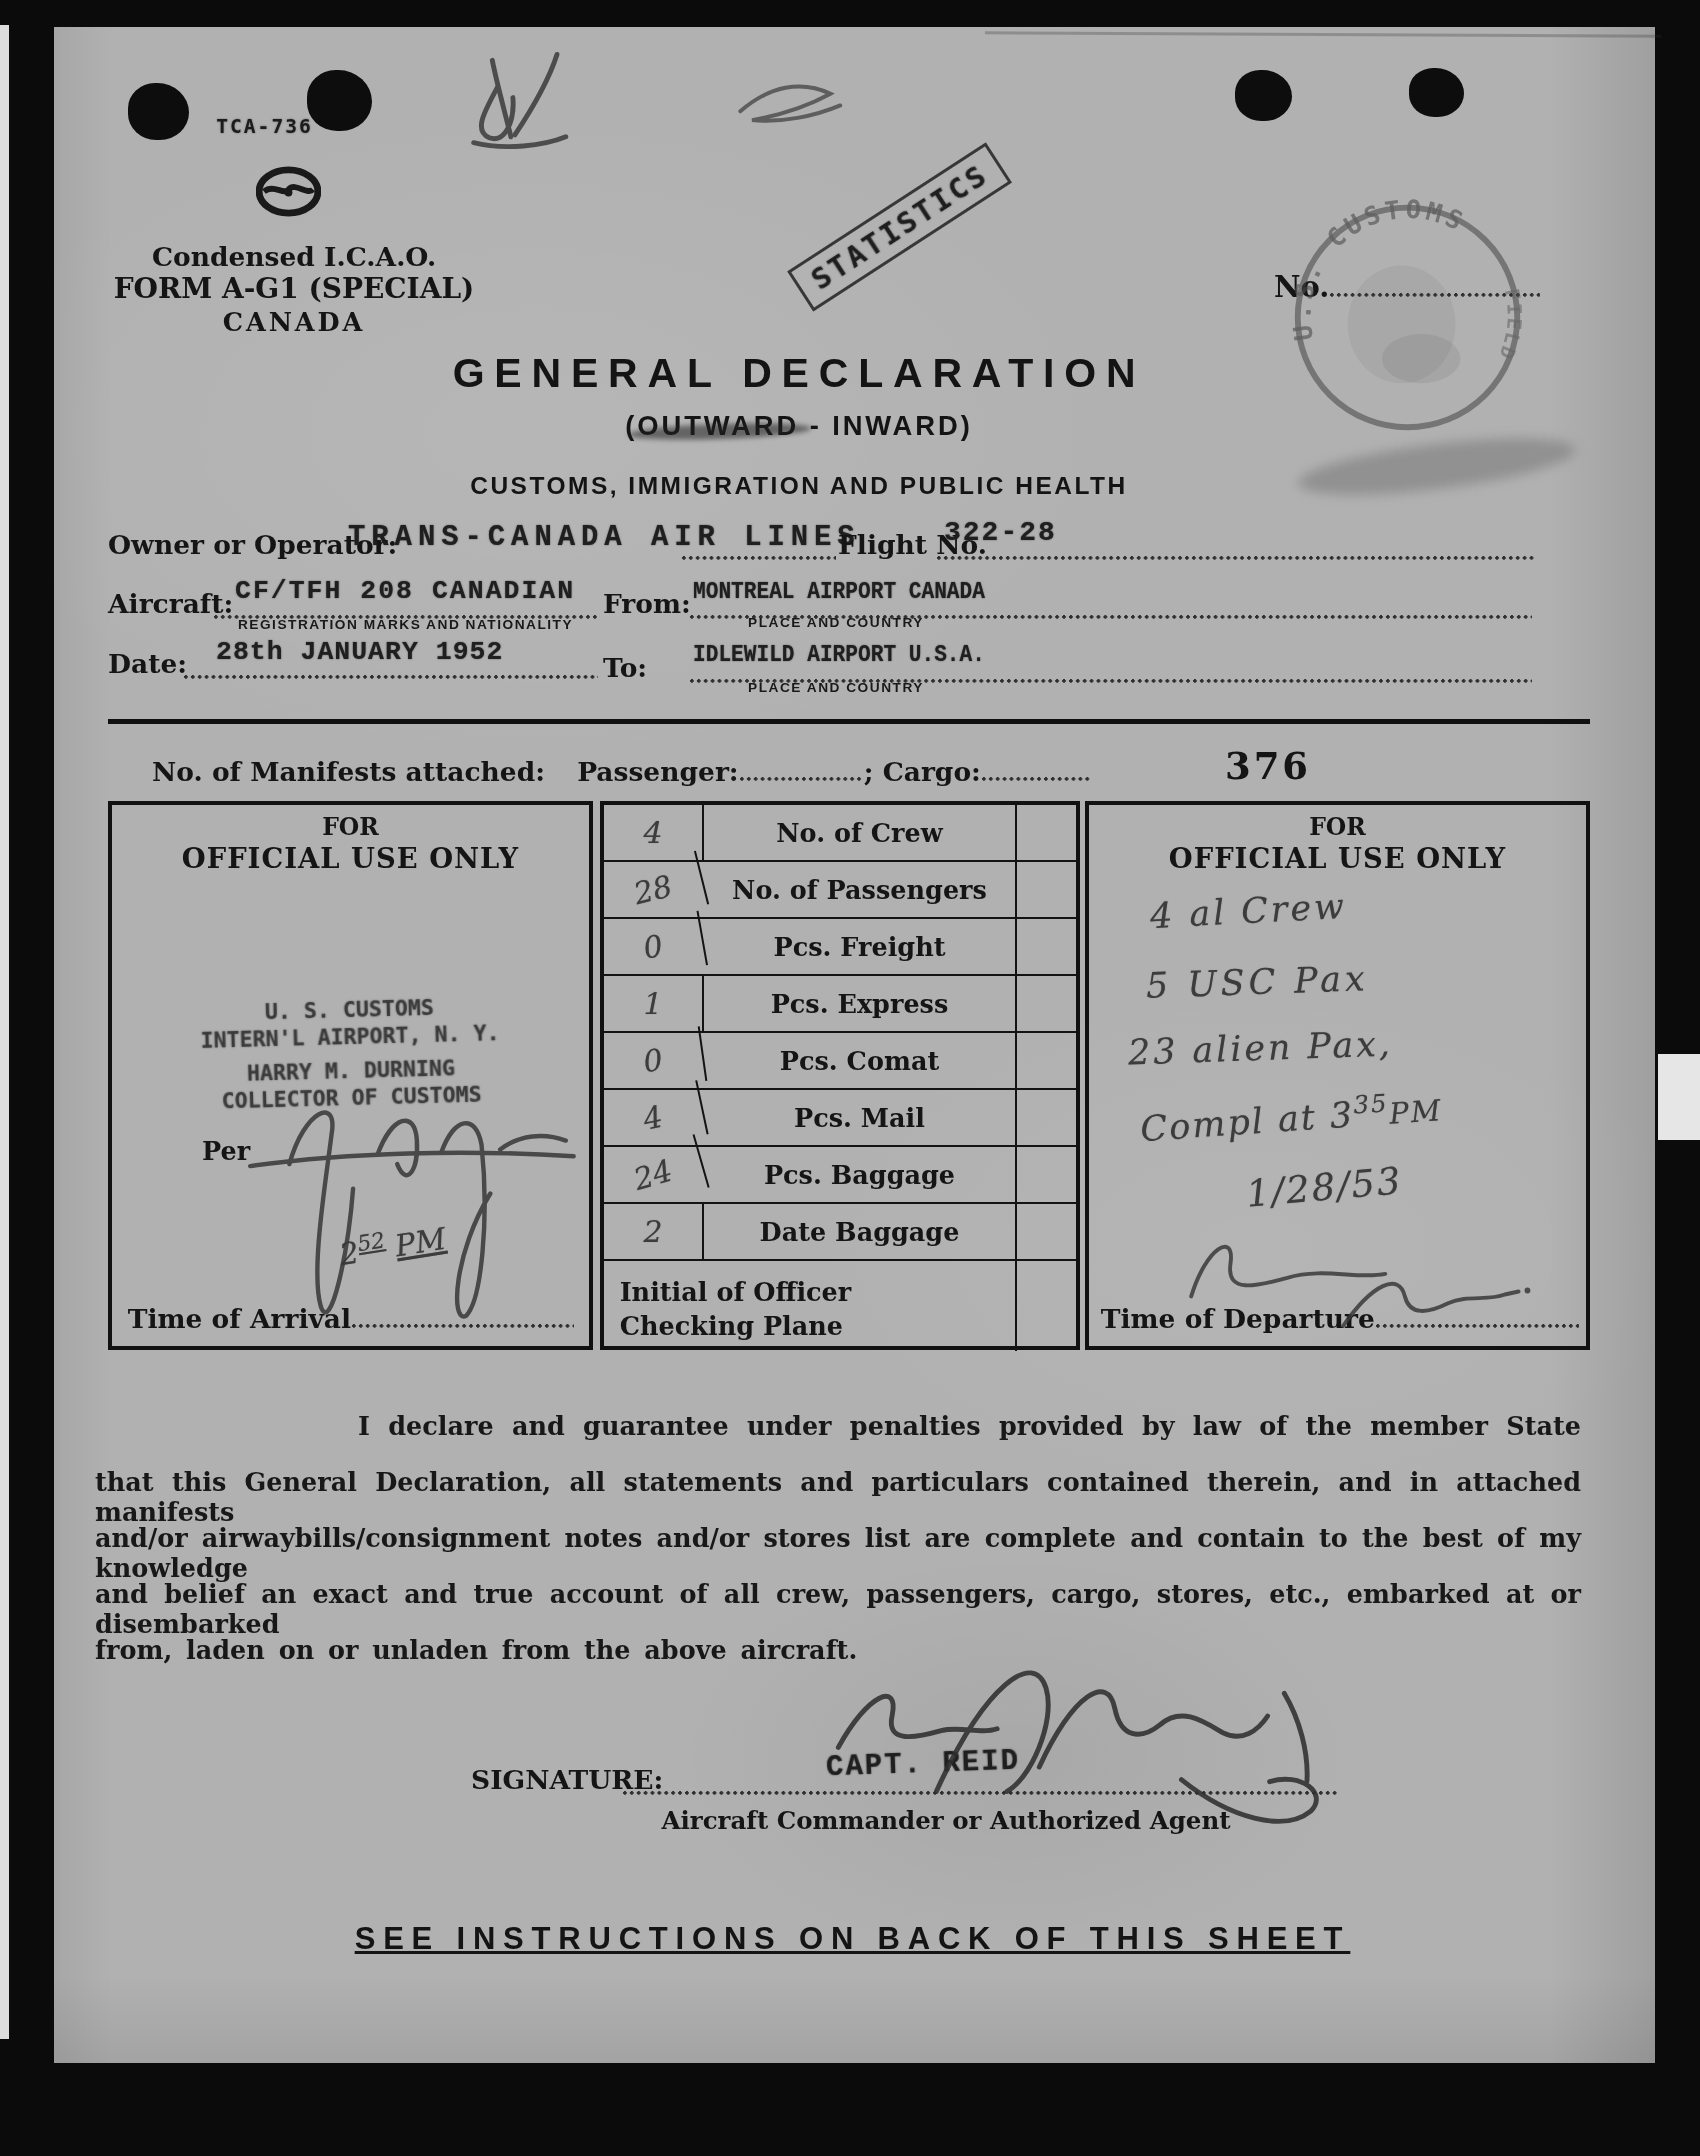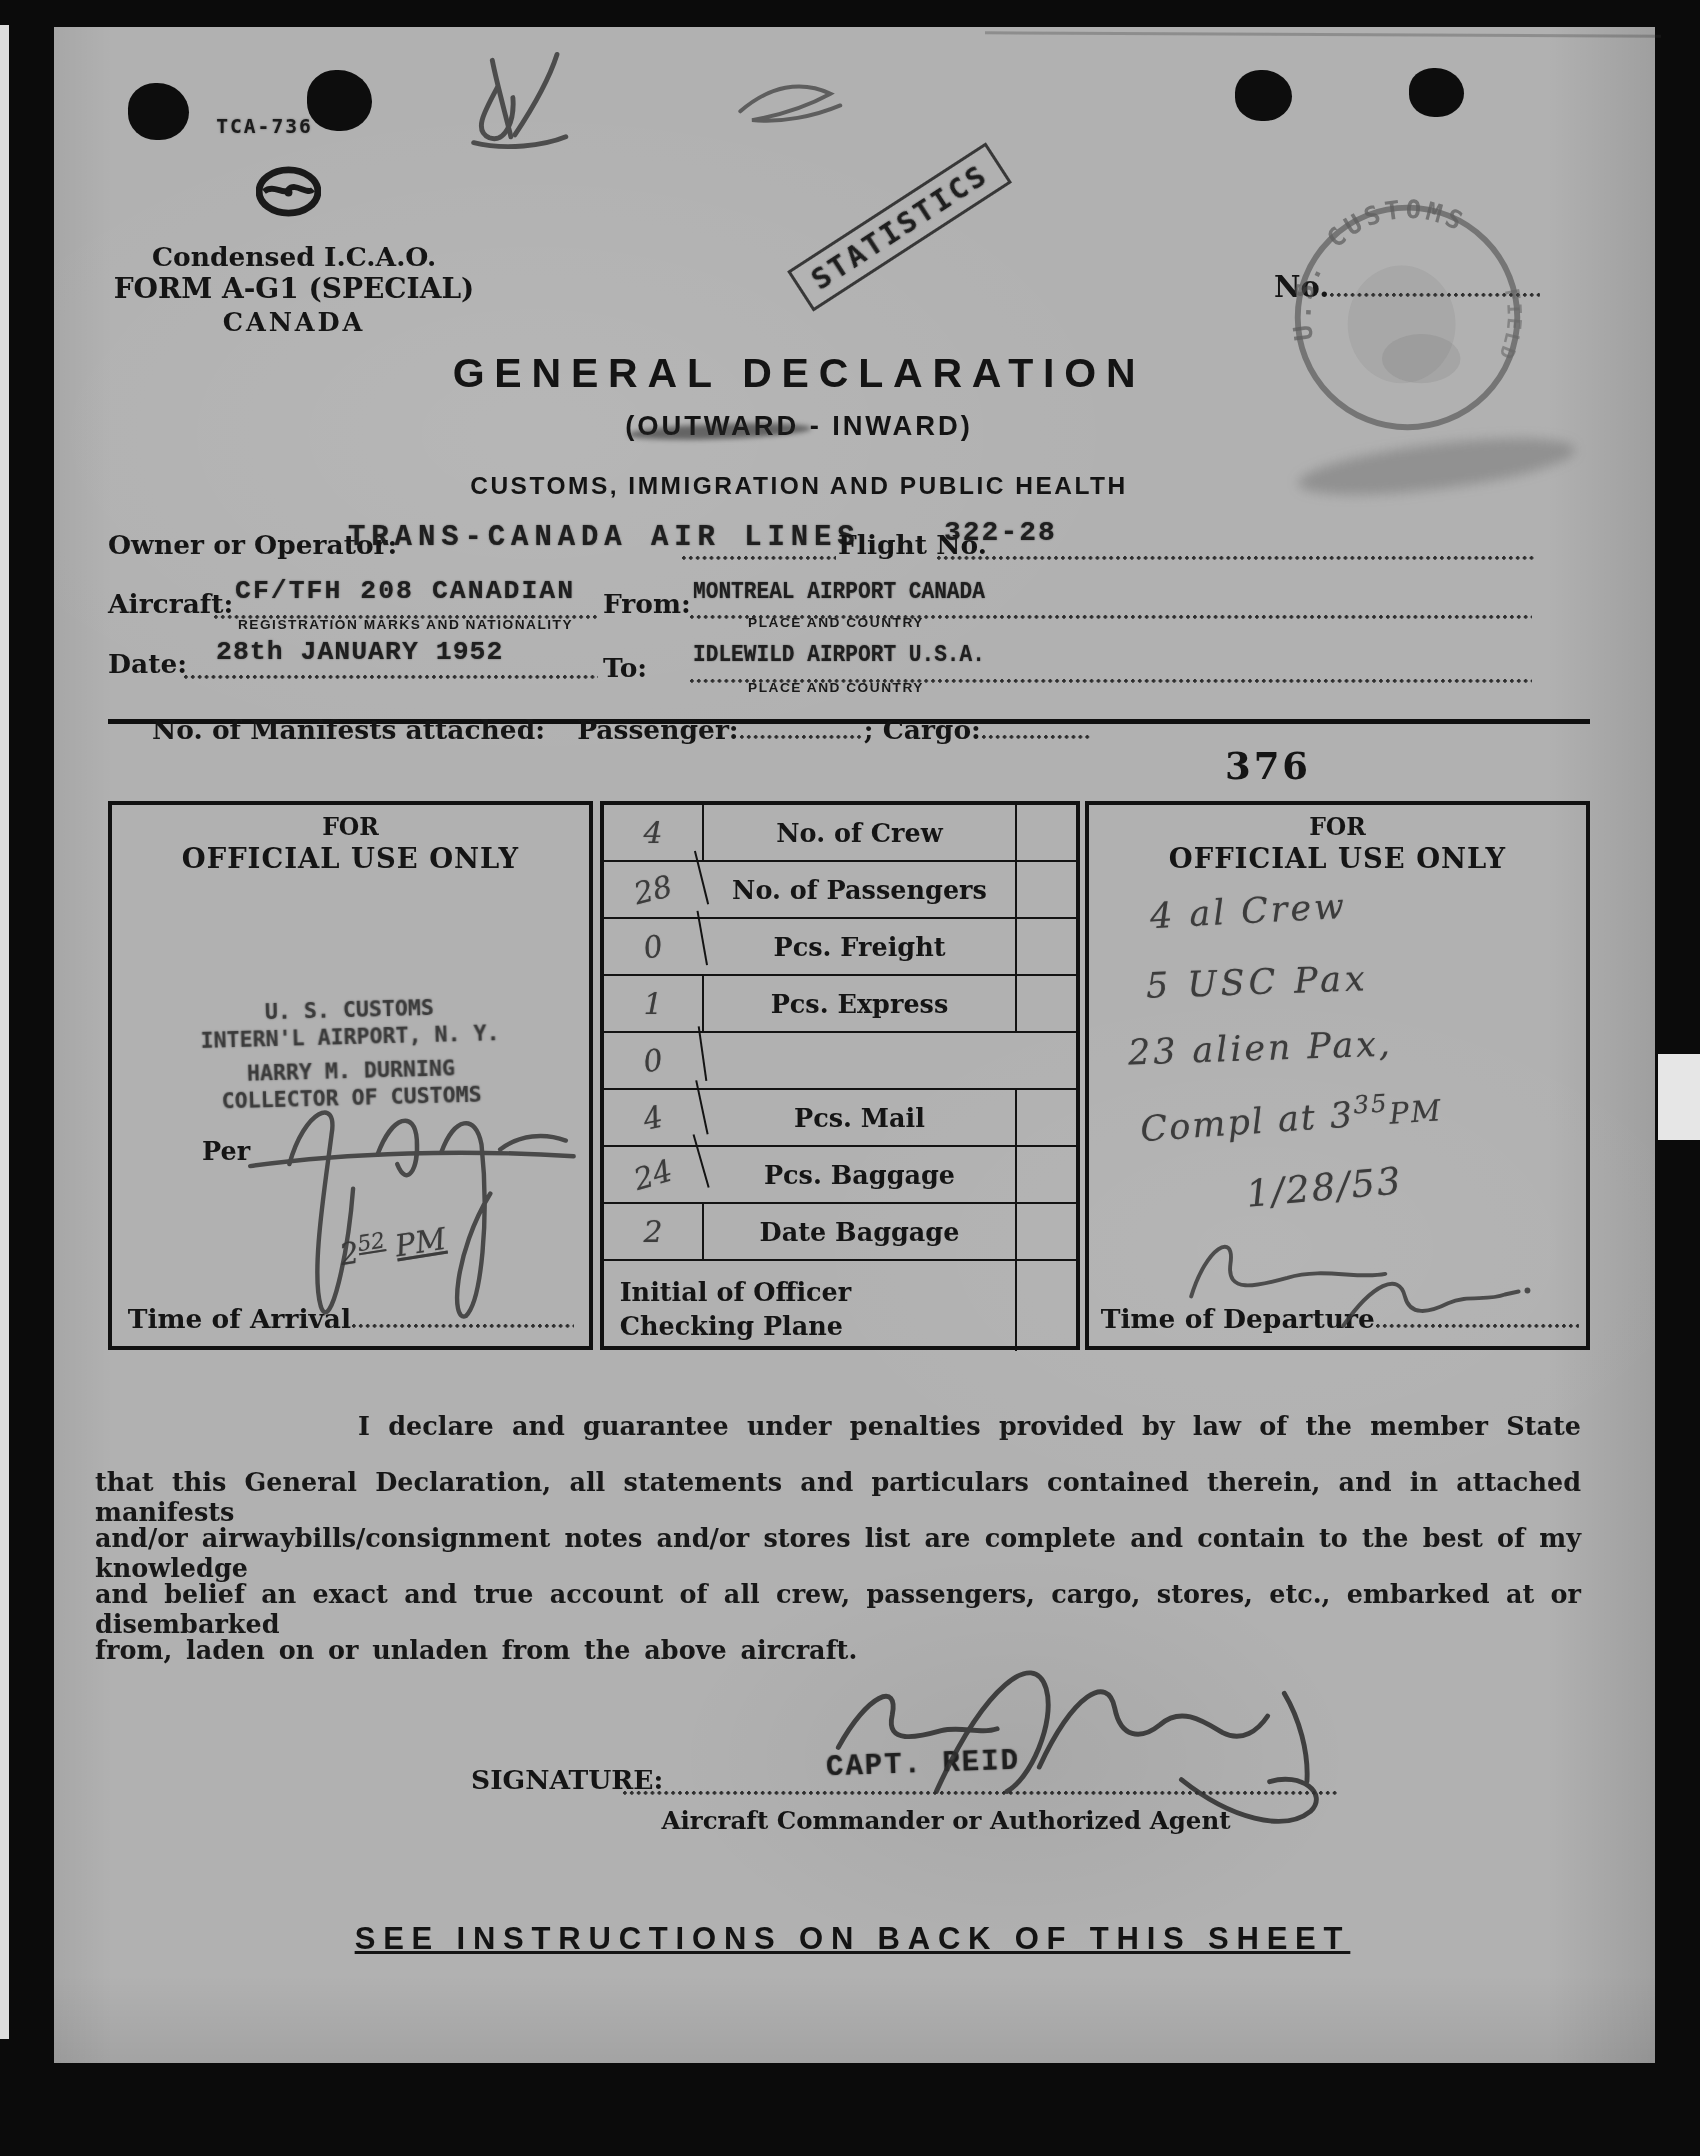--- a/index.html
+++ b/index.html
@@ -140,21 +140,21 @@
   <div class="abs print" style="left:54px;top:621px;font-size:26.5px;">Date:</div>
   <div class="ldr" style="left:129px;top:617px;width:415px;"></div>
   <div class="abs typed" style="left:162px;top:610px;font-size:26.5px;letter-spacing:1px;">28th  JANUARY  1952</div>
   <div class="abs print" style="left:549px;top:625px;font-size:26.5px;">To:</div>
   <div class="ldr" style="left:635px;top:621px;width:843px;"></div>
   <div class="abs typed" style="left:639px;top:614px;font-size:23.5px;transform:scaleX(.9);transform-origin:left;">IDLEWILD AIRPORT U.S.A.</div>
   <div class="abs sub" style="left:635px;top:653px;width:294px;">PLACE AND COUNTRY</div>
 
   <div class="abs" style="left:54px;top:692px;width:1482px;height:4.9px;background:#101010;"></div>
 
-  <div class="abs print" style="left:98px;top:687px;font-size:26.5px;">
+  <div class="abs print" style="left:98px;top:729px;font-size:26.5px;">
     <span>No. of Manifests attached:</span>
     <span style="display:inline-block;width:13.7px;"></span>
     <span>Passenger:</span><span class="ildr" style="width:125px;"></span><span>; Cargo:</span><span class="ildr" style="width:110px;"></span>
   </div>
   <div class="abs print" style="left:1171px;top:717px;font-size:37px;letter-spacing:2.9px;">376</div>
 
   <div class="box" style="left:54px;width:485px;">
     <div class="abs print" style="left:0;top:7.8px;width:100%;text-align:center;font-size:23.5px;">FOR</div>
     <div class="abs print" style="left:0;top:37px;width:100%;text-align:center;font-size:27.4px;letter-spacing:1px;">OFFICIAL USE ONLY</div>
     <div class="abs stampmono" style="left:0;top:191px;width:100%;text-align:center;font-size:21.6px;line-height:27.4px;color:rgba(45,45,45,.78);transform:rotate(-1.5deg);filter:blur(0.4px);">
@@ -189,20 +189,21 @@
       <div class="tlab print">Pcs. Freight</div>
       <div class="tspc"></div>
     </div>
     <div class="trow">
       <div class="tval hand handval">1</div>
       <div class="tlab print">Pcs. Express</div>
       <div class="tspc"></div>
     </div>
     <div class="trow">
       <div class="tval hand handval" style="transform:rotate(-8deg);">0</div>
+      <div class="tlab print">Pcs. Comat</div>
       <div class="tspc"></div>
     </div>
     <div class="trow">
       <div class="tval hand handval" style="transform:rotate(-12deg);">4</div>
       <div class="tlab print">Pcs. Mail</div>
       <div class="tspc"></div>
     </div>
     <div class="trow">
       <div class="tval hand handval" style="transform:rotate(-16deg);">24</div>
       <div class="tlab print">Pcs. Baggage</div>

